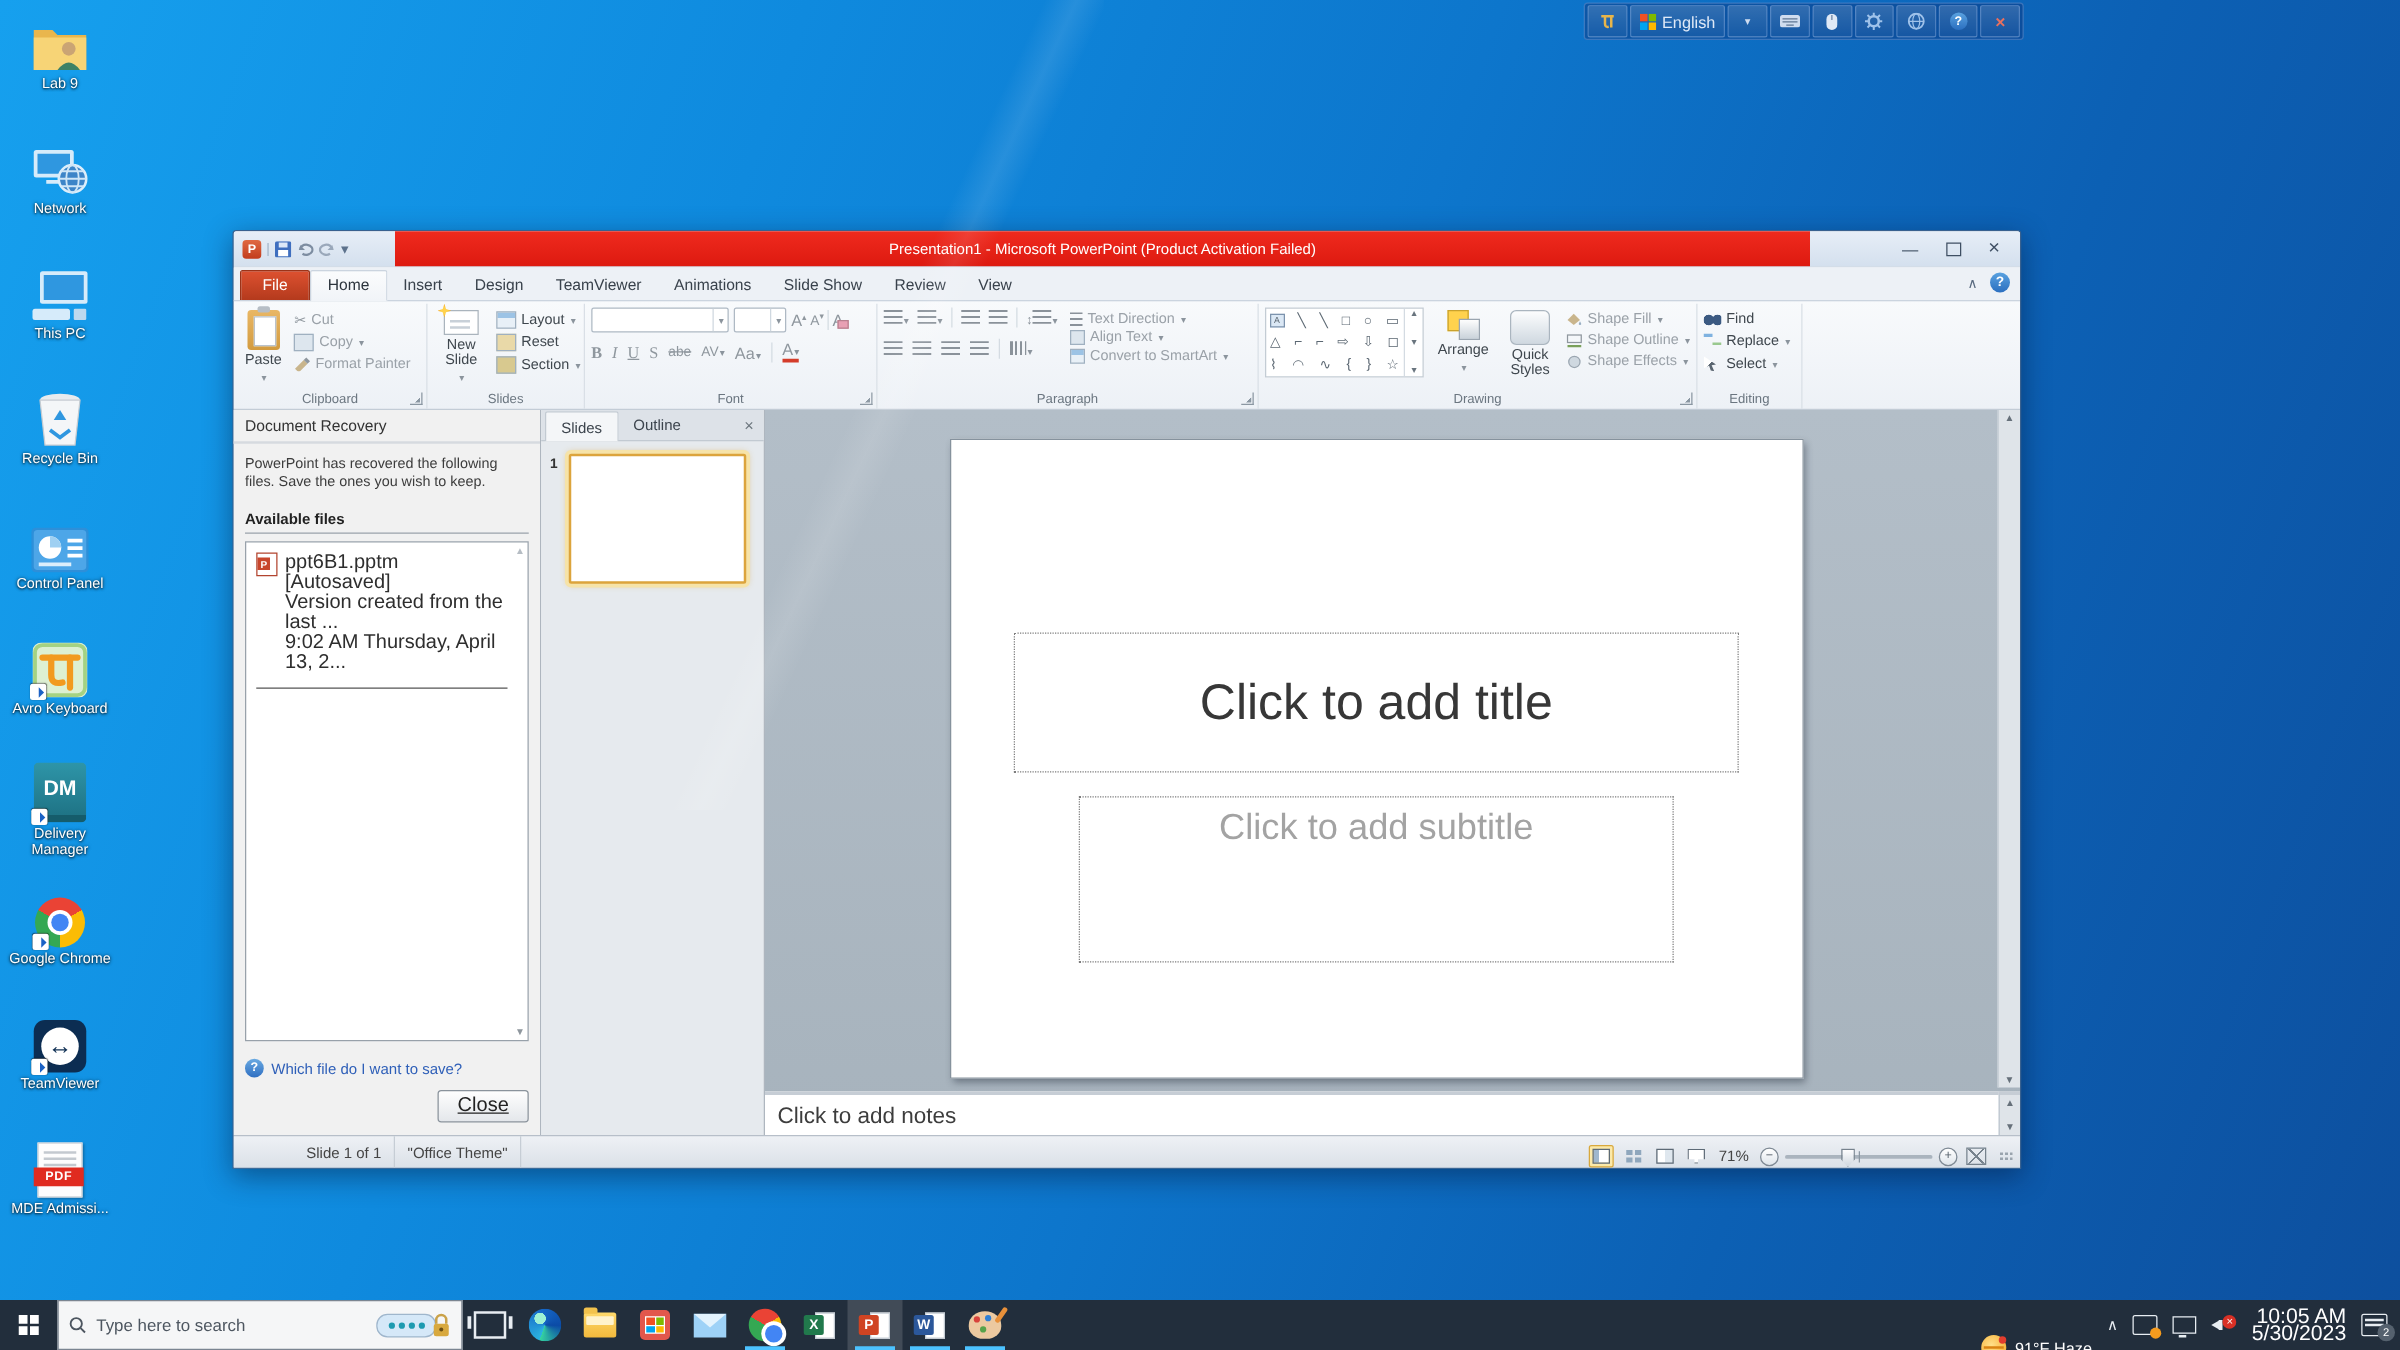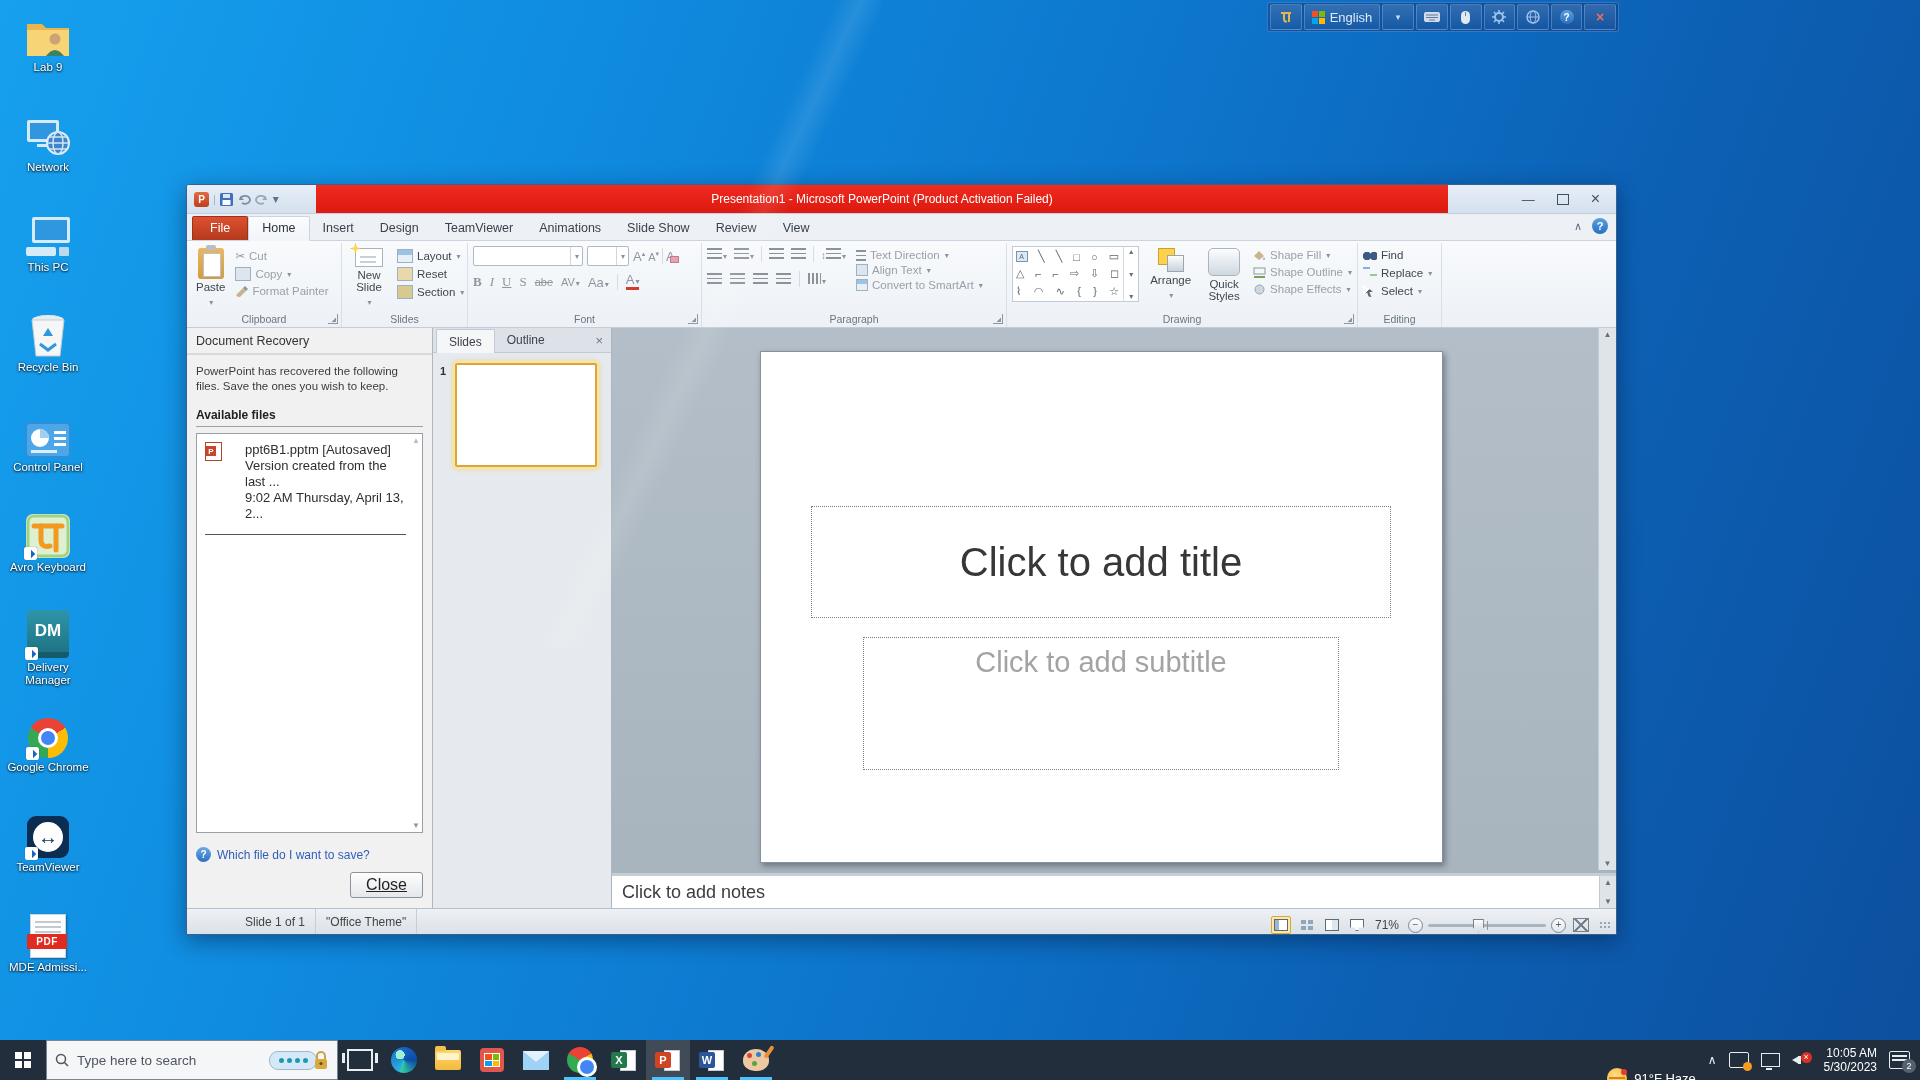--- a/index.html
+++ b/index.html
@@ -126,21 +126,21 @@
   .rec-head{height:25px;display:flex;align-items:center;padding:0 9px;font-size:12.5px;color:#333;
     border-bottom:2px solid #d6dadf;background:#f1f1f1;}
   .rec-body{flex:1;display:flex;flex-direction:column;padding:9px 9px 6px;min-height:0;}
   .rec-intro{font-size:11.5px;color:#3c3c3c;line-height:15px;}
   .rec-avail{font-size:12px;font-weight:bold;color:#222;margin:14px 0 6px;border-bottom:1px solid #9aa2ab;padding-bottom:4px;}
   .rec-list{flex:1;background:#fff;border:1px solid #98a1aa;position:relative;padding:8px 16px 8px 8px;min-height:0;}
   .rec-file{display:flex;gap:6px;}
   .pptm-ic{width:15px;height:17px;background:#fff;border:1px solid #b2442f;position:relative;flex:none;}
   .pptm-ic::before{content:"P";position:absolute;left:0px;top:3px;width:10px;height:10px;background:#c8462c;color:#fff;
     font-size:8px;font-weight:bold;display:grid;place-items:center;}
-  .rec-file-text{font-size:13px;color:#2e2e2e;line-height:16px;margin-left:17px;}
+  .rec-file-text{font-size:16px;color:#2e2e2e;line-height:16px;}
   .rec-sep{margin:12px 0 0;border-bottom:1px solid #555;}
   .rec-scroll-up{position:absolute;right:2px;top:2px;font-size:8px;color:#b6bdc4;}
   .rec-scroll-dn{position:absolute;right:2px;bottom:2px;font-size:8px;color:#8f979e;}
   .rec-foot{padding:8px 9px 10px;}
   .rec-link{display:flex;align-items:center;gap:6px;font-size:12px;color:#2e5fb8;}
   .qdot{width:15px;height:15px;border-radius:50%;background:linear-gradient(#6aaae2,#2f6fc2);color:#fff;font-size:10px;
     font-weight:bold;display:grid;place-items:center;flex:none;}
   .rec-closerow{display:flex;justify-content:flex-end;margin-top:10px;}
   .btn{padding:3px 15px;font-size:16px;color:#222;background:linear-gradient(#fefefe,#e4e7eb);
     border:1px solid #8a939c;border-radius:3px;text-decoration:underline;}
@@ -194,21 +194,21 @@
   .fitbtn{width:14px;height:12px;border:1px solid #76828d;background:
      linear-gradient(45deg,transparent 46%,#76828d 46% 54%,transparent 54%),linear-gradient(-45deg,transparent 46%,#76828d 46% 54%,transparent 54%);}
   .grip{display:flex;flex-direction:column;gap:2px;margin-left:4px;}
   .grip i{width:10px;height:2px;background:repeating-linear-gradient(to right,#9aa4ae 0 2px,transparent 2px 4px);}
 
   
   .taskbar{position:absolute;left:0;bottom:0;width:100%;height:40px;background:#222e3c;display:flex;align-items:stretch;z-index:5;}
   .tb-start{width:46px;display:grid;place-items:center;}
   .winlogo{width:16px;height:16px;display:grid;grid-template-columns:1fr 1fr;grid-template-rows:1fr 1fr;gap:2px;}
   .winlogo i{background:#fff;}
-  .tb-search{width:292px;background:#f5f6f7;border:1px solid #7b8591;display:flex;align-items:center;gap:8px;
+  .tb-search{width:324px;background:#f5f6f7;border:1px solid #7b8591;display:flex;align-items:center;gap:8px;
     padding:0 8px;box-sizing:border-box;}
   .tb-search span{font-size:13.5px;color:#4d5archive660;}
   .tb-search .ph-text{font-size:13.5px;color:#4d5660;flex:1;}
   .avro-pass{display:flex;align-items:center;}
   .pass-pill{width:46px;height:17px;border-radius:9px;background:#d5e8f8;border:1px solid #9fb6cc;display:flex;
     align-items:center;justify-content:center;gap:3px;}
   .pass-pill i{width:5px;height:5px;border-radius:50%;background:#1d9ab0;}
   .tb-app{width:44px;display:grid;place-items:center;position:relative;}
   .tb-app.running::after{content:"";position:absolute;left:6px;right:6px;bottom:0;height:3px;background:#4cc2ff;}
   .tb-app.active{background:rgba(255,255,255,.14);}
@@ -244,21 +244,21 @@
   .cast-ic{width:18px;height:14px;border:1.5px solid #e8edf2;border-radius:2px;position:relative;}
   .cast-ic::after{content:"";position:absolute;right:-4px;bottom:-4px;width:9px;height:9px;border-radius:50%;background:#f59b1e;}
   .mon-ic{width:17px;height:12px;border:1.5px solid #e8edf2;position:relative;}
   .mon-ic::after{content:"";position:absolute;left:4px;bottom:-4px;width:6px;height:2px;background:#e8edf2;}
   .spk{position:relative;width:20px;height:16px;}
   .spk::before{content:"";position:absolute;left:0;top:4px;border-top:4px solid transparent;border-bottom:4px solid transparent;
     border-right:7px solid #e8edf2;}
   .spk i{position:absolute;left:6px;top:4px;width:3px;height:8px;background:#e8edf2;}
   .spk::after{content:"×";position:absolute;right:0;top:0;width:11px;height:11px;border-radius:50%;background:#d93025;color:#fff;
     font-size:9px;line-height:11px;text-align:center;}
-  .clock{text-align:right;font-size:12px;line-height:14px;}
+  .clock{text-align:right;font-size:17px;line-height:14px;}
   .notif{position:relative;width:19px;height:16px;border:1.5px solid #e8edf2;border-radius:2px;}
   .notif i{position:absolute;left:2px;top:3px;right:2px;height:1.5px;background:#e8edf2;box-shadow:0 4px 0 #e8edf2;}
   .notif b{position:absolute;right:-7px;bottom:-5px;width:14px;height:14px;border-radius:50%;background:#55616e;color:#fff;
     font-size:9px;font-weight:normal;display:grid;place-items:center;}
 </style>
 </head>
 <body>
 
 <div class="screen">
 

